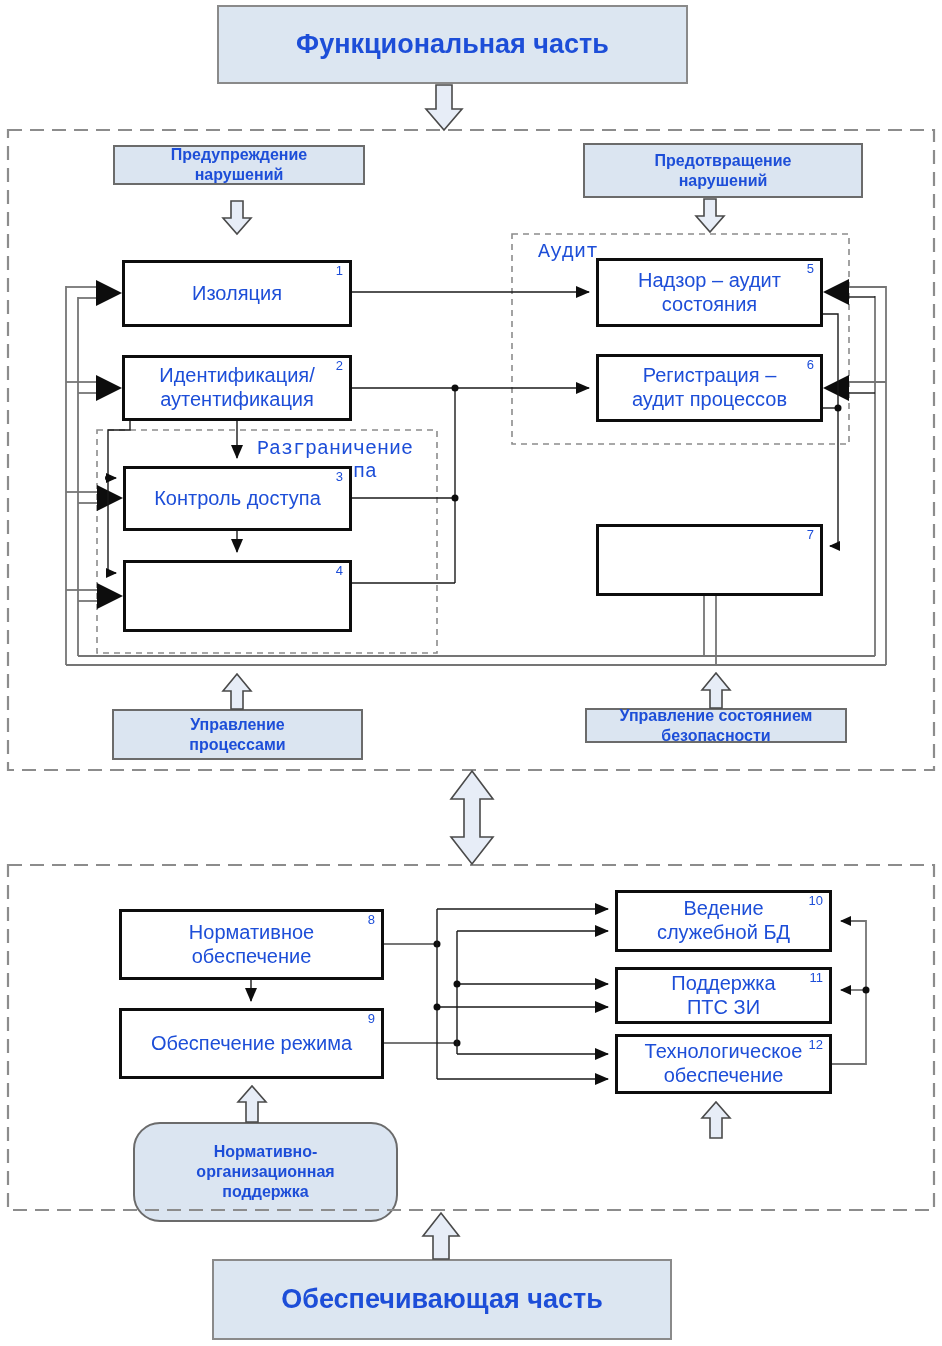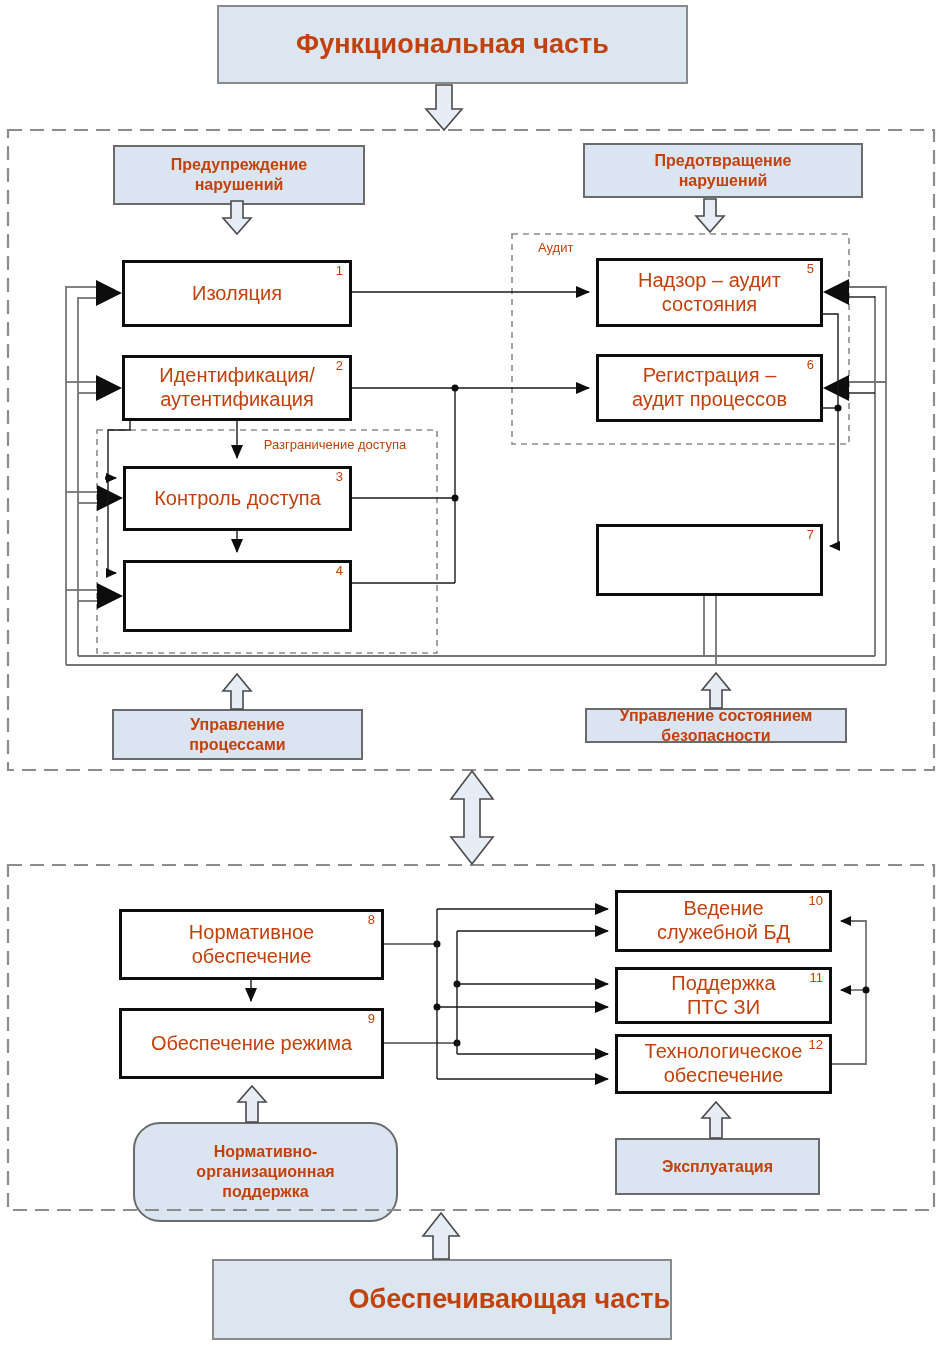--- a/index.html
+++ b/index.html
@@ -1,59 +1,59 @@
 <!DOCTYPE html>
 <html><head>
 <meta charset="utf-8">
 <style>
   html,body{margin:0;padding:0;background:#ffffff;}
   #canvas{
     position:relative;width:942px;height:1346px;background:#ffffff;
-    font-family:"Liberation Sans", sans-serif;color:#c2410c;overflow:hidden;
+    font-family:"Liberation Sans", sans-serif;color:#1d4ed8;overflow:hidden;
   }
   .box{
     position:absolute;background:#ffffff;border:3px solid #0d0d0d;
     display:flex;align-items:center;justify-content:center;text-align:center;
     font-size:20px;line-height:1.18;z-index:2;box-sizing:border-box;
   }
   .box .lbl{white-space:pre-line;padding:0 6px;}
   .box .num{position:absolute;top:1px;right:6px;font-size:13px;line-height:1;}
   .callout{
     position:absolute;background:#dbe5f1;border:2px solid #6b6b6b;
     display:flex;align-items:center;justify-content:center;text-align:center;
     font-weight:bold;font-size:16px;line-height:1.25;z-index:2;box-sizing:border-box;
   }
   .callout .lbl{white-space:pre-line;}
   .banner{
     position:absolute;background:#dce6f1;border:2px solid #8a8a8a;
     display:flex;align-items:center;justify-content:center;text-align:center;
     font-weight:bold;font-size:27px;z-index:2;box-sizing:border-box;
   }
-  .grouplabel{position:absolute;font-size:13px;z-index:2;}
+  .grouplabel{position:absolute;font-size:20px;z-index:2;font-family:Liberation Mono, monospace;}
   
   .b1 {left:122px;top:260px;width:230px;height:67px;}
   .b2 {left:122px;top:355px;width:230px;height:66px;}
   .b3 {left:123px;top:466px;width:229px;height:65px;}
   .b4 {left:123px;top:560px;width:229px;height:72px;}
   .b5 {left:596px;top:258px;width:227px;height:69px;}
   .b6 {left:596px;top:354px;width:227px;height:68px;}
   .b7 {left:596px;top:524px;width:227px;height:72px;}
   .b8 {left:119px;top:909px;width:265px;height:71px;}
   .b9 {left:119px;top:1008px;width:265px;height:71px;}
   .b10{left:615px;top:890px;width:217px;height:62px;}
   .b11{left:615px;top:967px;width:217px;height:57px;}
   .b12{left:615px;top:1034px;width:217px;height:60px;}
-  .c-warn   {left:113px;top:145px;width:252px;height:60px;}
+  .c-warn   {left:113px;top:145px;width:252px;height:40px;}
   .c-prevent{left:583px;top:143px;width:280px;height:55px;}
   .c-proc   {left:112px;top:709px;width:251px;height:51px;}
   .c-state  {left:585px;top:708px;width:262px;height:35px;}
   .c-normorg{left:133px;top:1122px;width:265px;height:100px;border-radius:27px;}
   .c-exploit{left:615px;top:1138px;width:205px;height:57px;}
   .banner-top   {left:217px;top:5px;width:471px;height:79px;}
-  .banner-bottom{left:212px;top:1259px;width:460px;height:81px;justify-content:flex-end;}
+  .banner-bottom{left:212px;top:1259px;width:460px;height:81px;}
   .gl-audit {left:538px;top:240px;}
   .gl-access{left:240px;top:437px;width:190px;text-align:center;}
   svg#wires{position:absolute;left:0;top:0;z-index:3;pointer-events:none;}
   svg#wires .ln  {stroke:#1a1a1a;stroke-width:1.4;fill:none;}
   svg#wires .bus {stroke:#757575;stroke-width:1.8;fill:none;}
   svg#wires .dash2{stroke:#8c8c8c;stroke-width:2.2;fill:none;stroke-dasharray:14 8;}
   svg#wires .dash1{stroke:#8c8c8c;stroke-width:1.6;fill:none;stroke-dasharray:6 5;}
   svg#wires .head{fill:#0d0d0d;stroke:none;}
   svg#wires .dot {fill:#0d0d0d;stroke:none;}
   svg#wires .flow{fill:#e7edf7;stroke:#4a4a4a;stroke-width:1.6;}
@@ -83,23 +83,20 @@
 процессами</span>
   </div>
   <div class="callout c-state">
     <span class="lbl">Управление состоянием
 безопасности</span>
   </div>
   <div class="callout c-normorg">
     <span class="lbl">Нормативно-
 организационная
 поддержка</span>
-  </div>
-  <div class="callout c-exploit">
-    <span class="lbl">Эксплуатация</span>
   </div>
 
   <div class="grouplabel gl-audit">Аудит</div>
   <div class="grouplabel gl-access">Разграничение доступа</div>
 
   <div class="box b1">
     <span class="num">1</span>
     <span class="lbl">Изоляция</span>
   </div>
   <div class="box b2">

